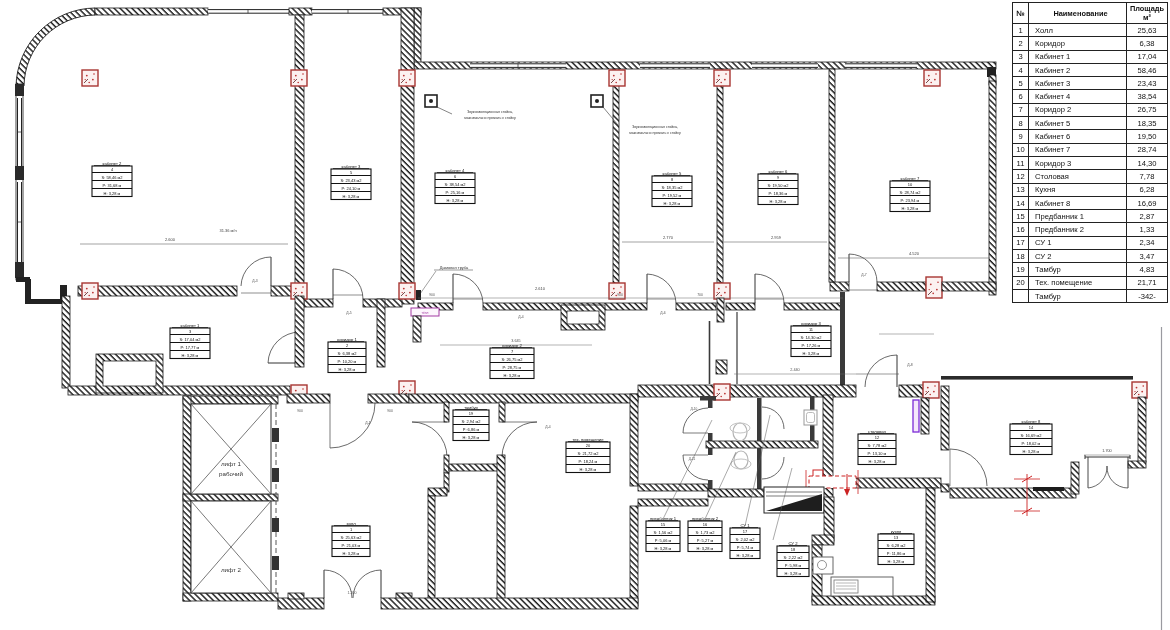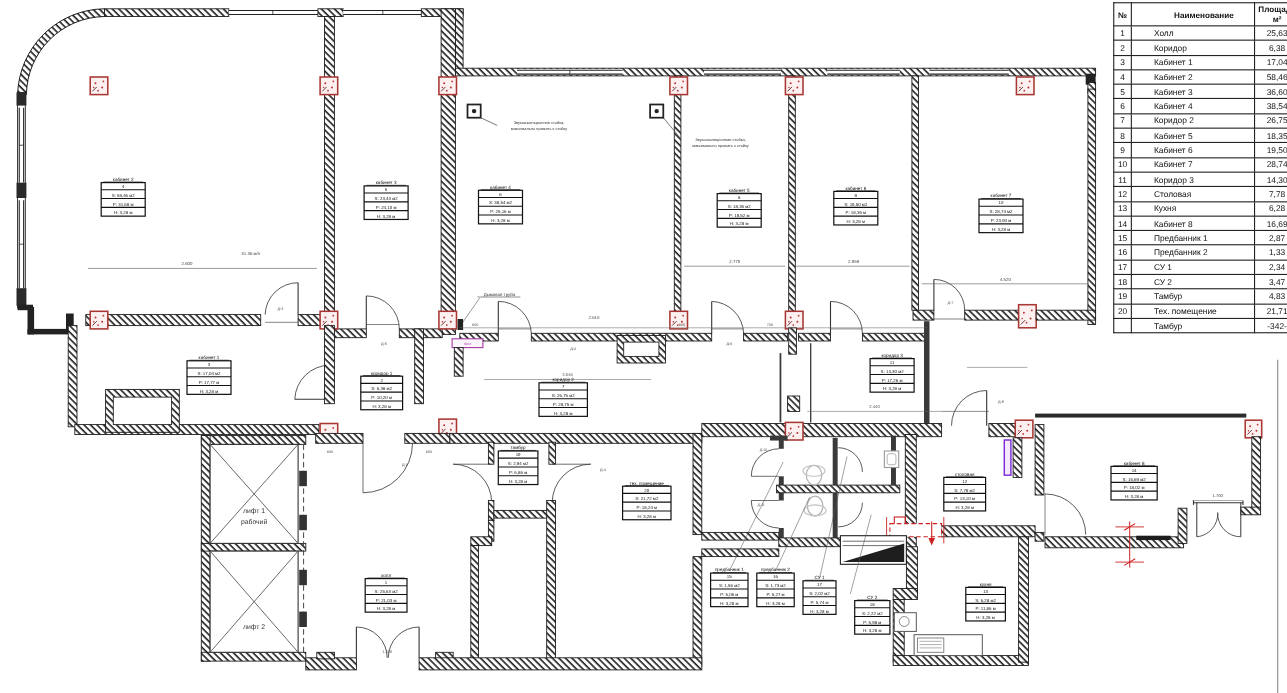--- a/index.html
+++ b/index.html
@@ -2,21 +2,21 @@
 <html><head><meta charset="utf-8">
 <style>
 html,body{margin:0;padding:0;background:#fff;width:1170px;height:630px;overflow:hidden;
 font-family:"Liberation Sans", sans-serif;}
 #plan{position:absolute;left:0;top:0;}
 #tbl{position:absolute;left:1012px;top:2px;width:151px;border-collapse:collapse;
 font-family:"Liberation Sans", sans-serif;table-layout:fixed;}
 #tbl td{border:1px solid #222;font-size:7.6px;color:#111;padding:0 0 0 0;height:12.3px;
 overflow:hidden;white-space:nowrap;}
 #tbl td.n{text-align:center;width:15px;}
-#tbl td.nm{padding-left:20px;width:91px;}
+#tbl td.nm{padding-left:6px;width:91px;}
 #tbl td.ar{text-align:center;width:40px;}
 #tbl tr.hd td{font-size:7.4px;text-align:center;height:20px;font-weight:bold;}
 </style></head><body>
 
 <svg id="plan" width="1170" height="630" viewBox="0 0 1170 630">
 <defs>
       <pattern id="hw" width="4.2" height="4.2" patternUnits="userSpaceOnUse" patternTransform="rotate(45)">
         <rect width="4.2" height="4.2" fill="#fefefe"></rect>
         <rect width="4.2" height="1.45" fill="#1f1f1f"></rect>
       </pattern>
@@ -1138,21 +1138,21 @@
         <td class="ar">17,04</td>
       </tr>
 <tr>
         <td class="n">4</td>
         <td class="nm">Кабинет 2</td>
         <td class="ar">58,46</td>
       </tr>
 <tr>
         <td class="n">5</td>
         <td class="nm">Кабинет 3</td>
-        <td class="ar">36,60</td>
+        <td class="ar">23,43</td>
       </tr>
 <tr>
         <td class="n">6</td>
         <td class="nm">Кабинет 4</td>
         <td class="ar">38,54</td>
       </tr>
 <tr>
         <td class="n">7</td>
         <td class="nm">Коридор 2</td>
         <td class="ar">26,75</td>

